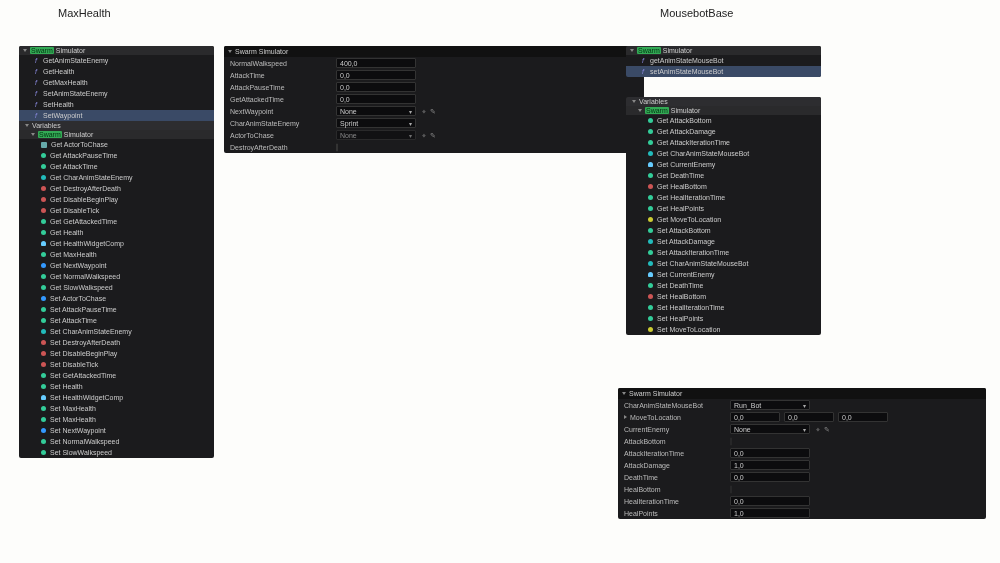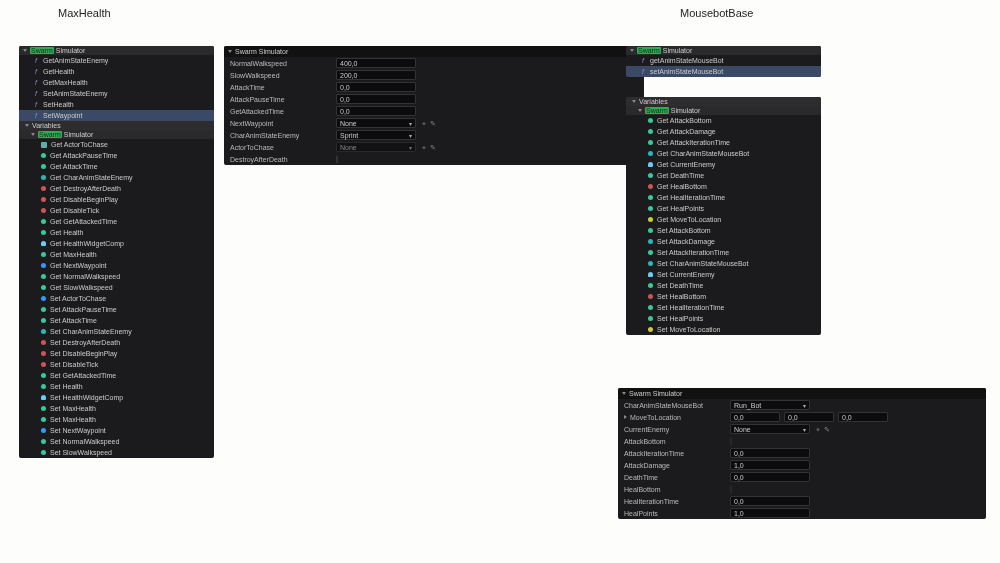--- a/index.html
+++ b/index.html
@@ -119,21 +119,21 @@
   .chk {
     width:9px;height:9px;background:#0c0c0e;border:1px solid #333;border-radius:1px;
   }
   .after-icons { display:inline-flex; gap:4px; margin-left:6px; color:#888; font-size:7px;}
   .vec-row { display:flex; gap:4px; }
 </style>
 </head>
 <body>
 
 <div class="page-title" style="left:58px; top:7px;">MaxHealth</div>
-<div class="page-title" style="left:660px; top:7px;margin-left:20px;">MousebotBase</div>
+<div class="page-title" style="left:660px; top:7px;">MousebotBase</div>
 
 <div class="panel" id="left-tree" style="left:19px; top:46px; width:195px;">
   <div class="group-header">
     <span class="ic-arrowd"></span>
     <span><span class="hl-green">Swarm</span><span> Simulator</span></span>
   </div>
   <div id="left-funcs">
       <div class="tree-row">
         <span class="ic-f">f</span>
         <span>GetAnimStateEnemy</span>
@@ -291,26 +291,20 @@
   <div class="panel-header">
     <span class="ic-arrowd"></span>
     <span style="margin-left:3px;">Swarm Simulator</span>
   </div>
   <div id="left-props-rows">
       <div class="prop-row">
         <div class="prop-label">
           <span>NormalWalkspeed</span>
         </div>
         <div class="prop-val"><input class="inp" value="400,0" style=""></div>
-      </div>
-      <div class="prop-row">
-        <div class="prop-label">
-          <span>SlowWalkspeed</span>
-        </div>
-        <div class="prop-val"><input class="inp" value="200,0" style=""></div>
       </div>
       <div class="prop-row">
         <div class="prop-label">
           <span>AttackTime</span>
         </div>
         <div class="prop-val"><input class="inp" value="0,0" style=""></div>
       </div>
       <div class="prop-row">
         <div class="prop-label">
           <span>AttackPauseTime</span>

